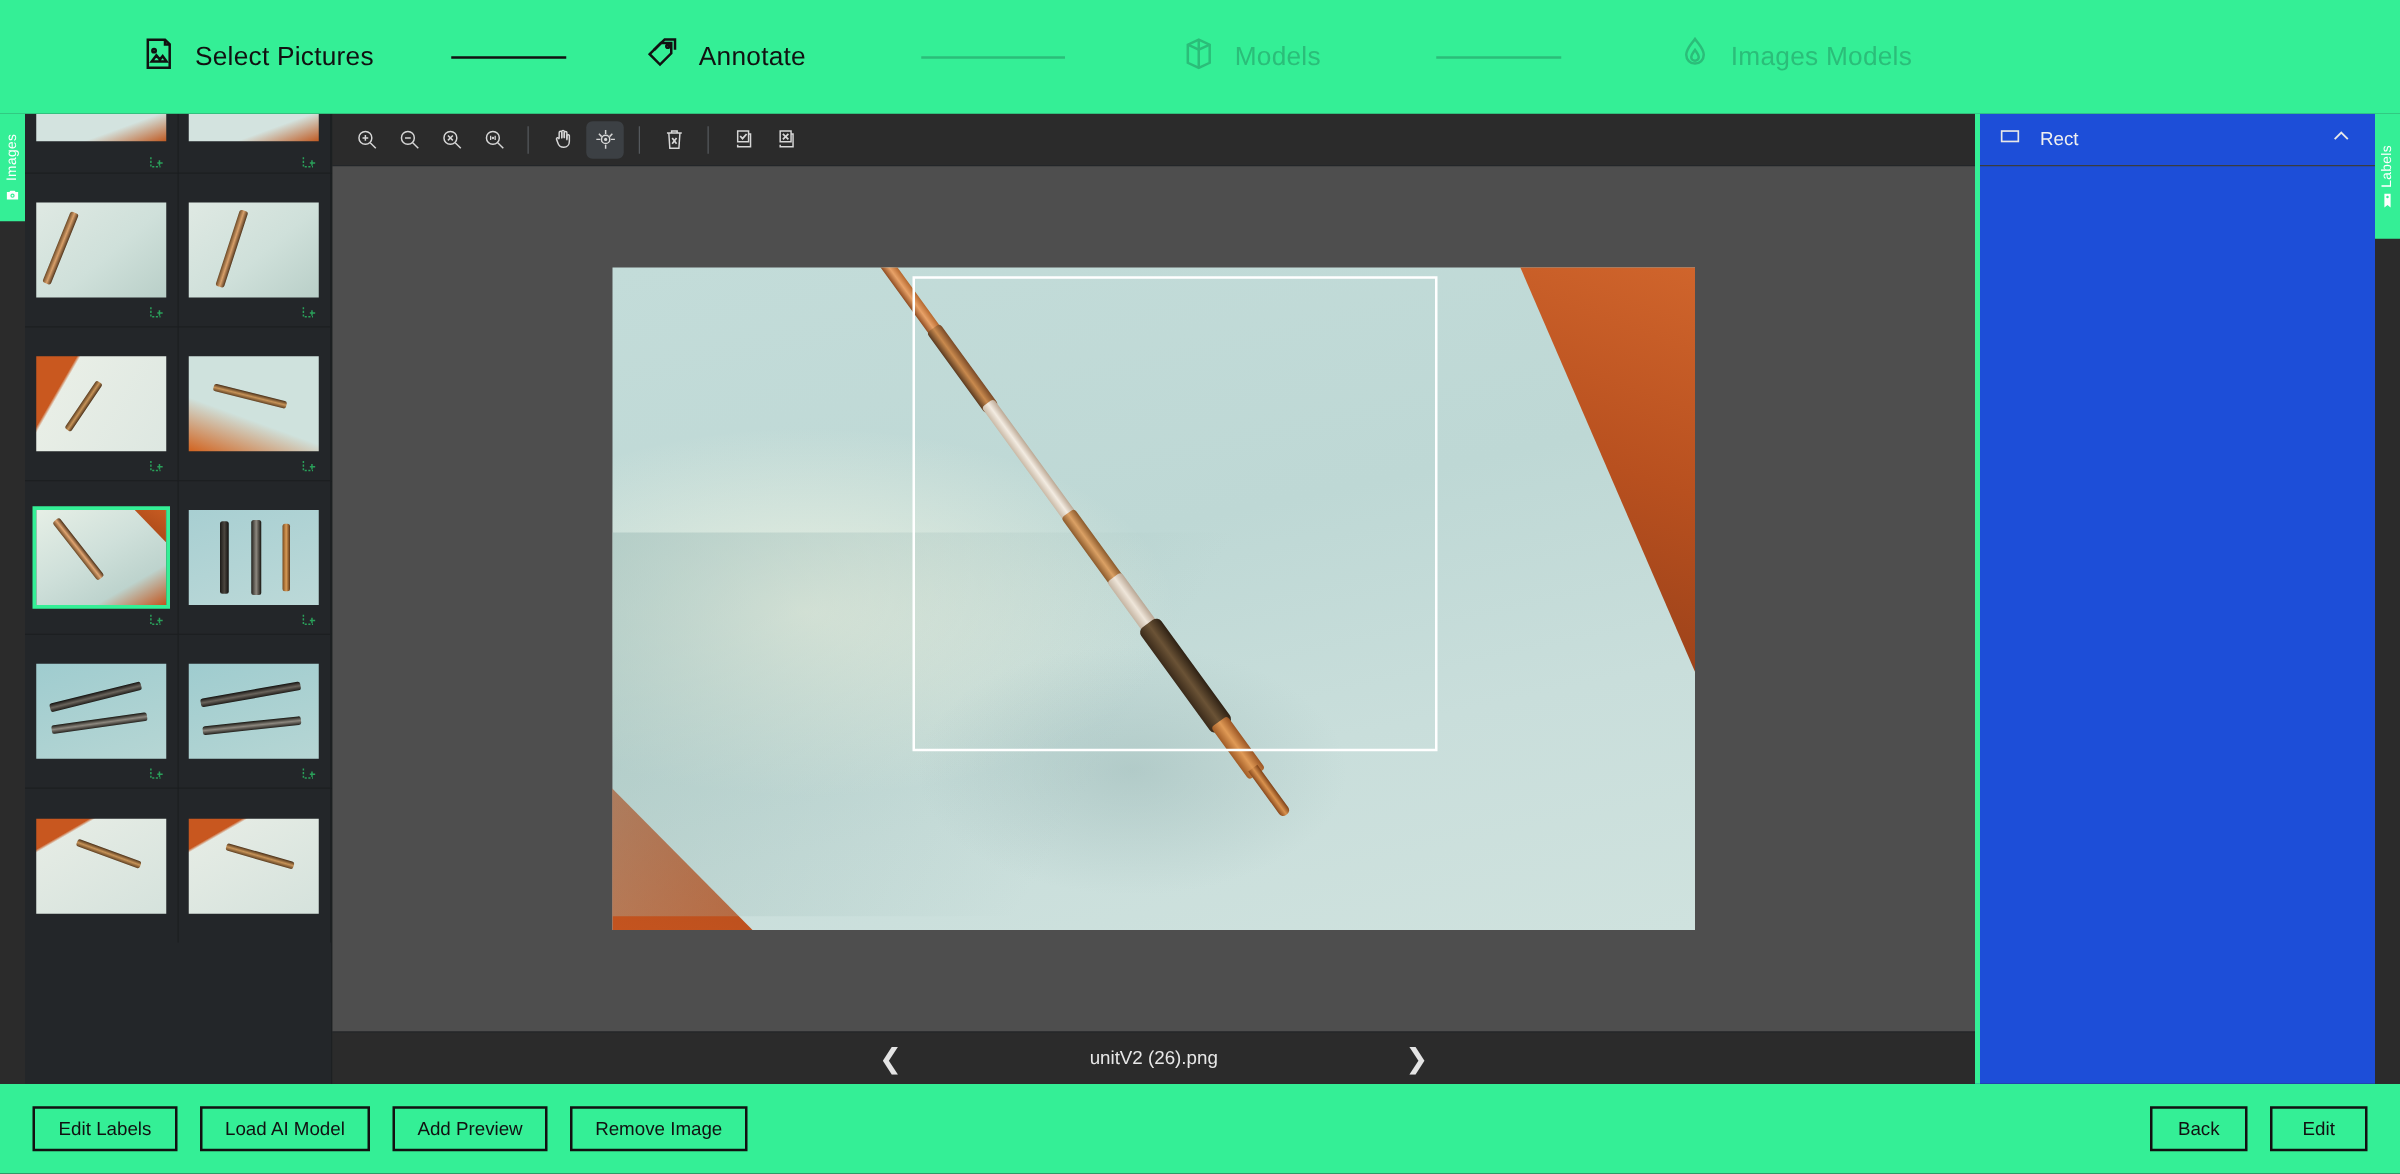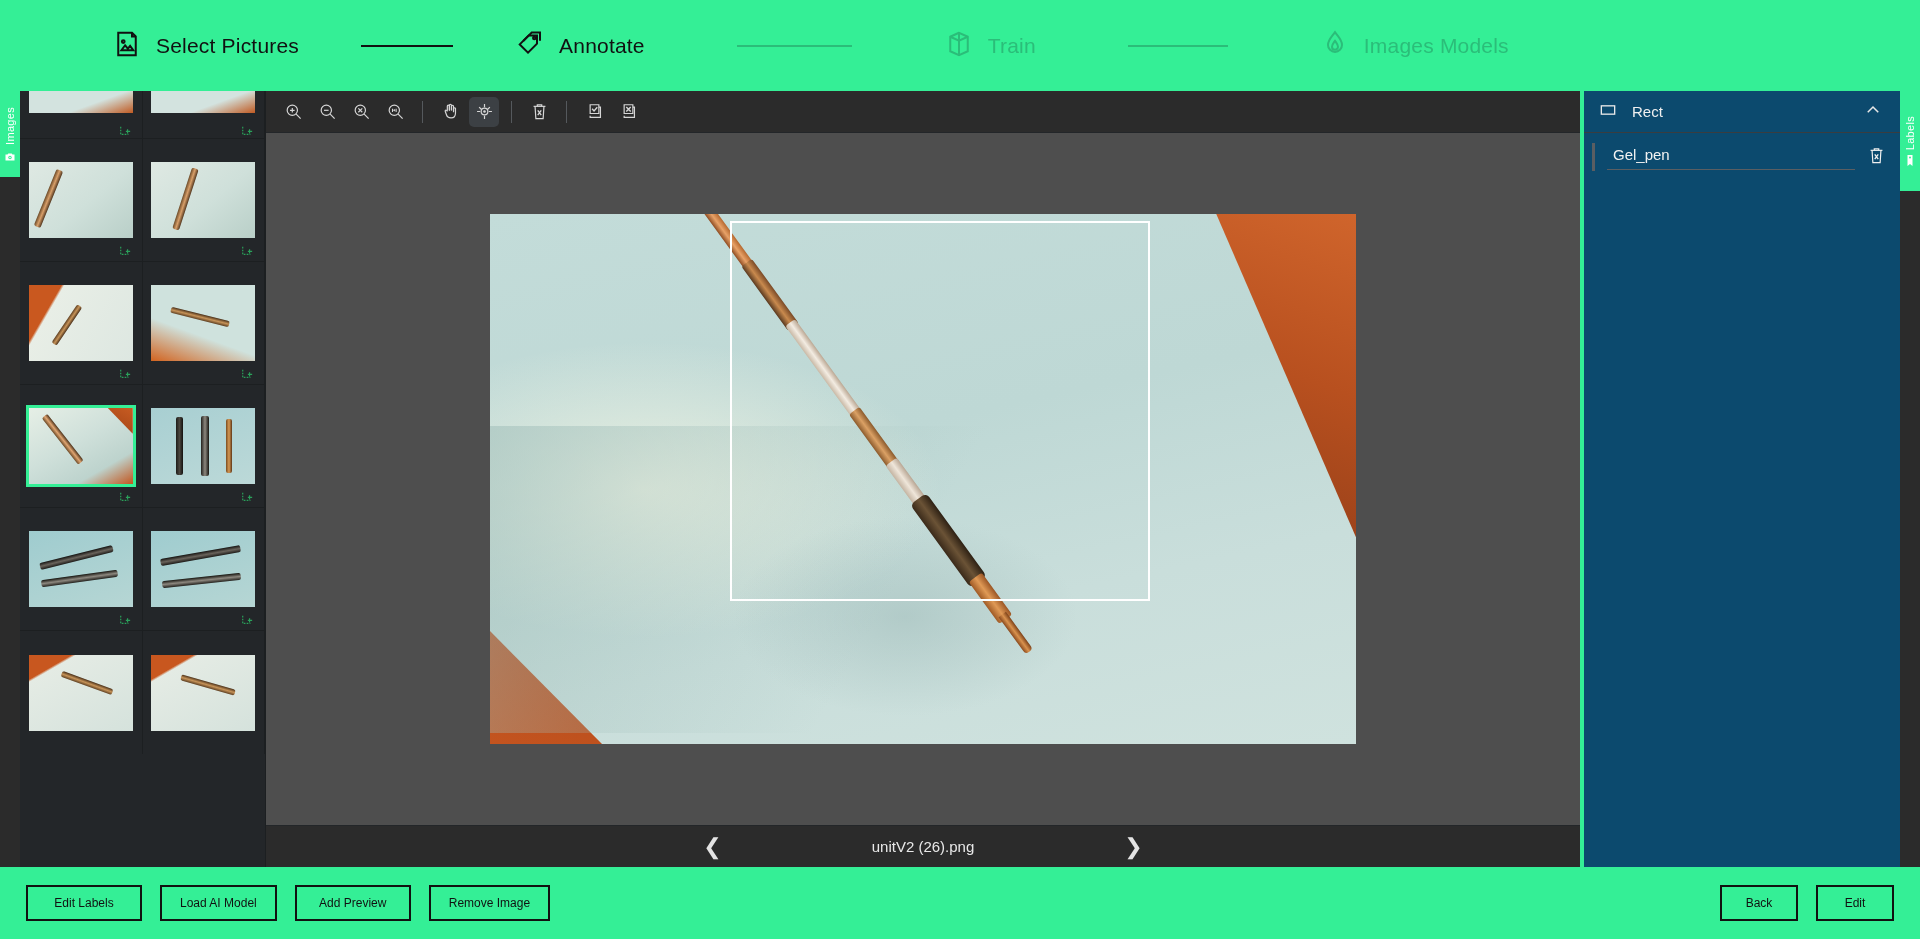--- a/index.html
+++ b/index.html
@@ -133,21 +133,21 @@
   .filebar {
     height: 42px; flex: 0 0 42px; background: #2b2b2b;
     display: flex; align-items: center; justify-content: center; gap: 150px;
     border-top: 1px solid #232629;
   }
   .filebar .fname { color: #e8e8e8; font-size: 15px; }
   .navchev { color: #e4e4e4; font-size: 22px; cursor: pointer; line-height: 1; user-select: none; }
 
   
   .labels-panel {
-    width: 320px; flex: 0 0 320px; background: #0c4a6e;
+    width: 320px; flex: 0 0 320px; background: #1d4ed8;
     border-left: 4px solid #34ef96; display: flex; flex-direction: column;
   }
   .lp-header {
     height: 42px; display: flex; align-items: center; gap: 14px;
     padding: 0 18px 0 14px; border-bottom: 1px solid #3a3d40; cursor: pointer;
   }
   .lp-header .lp-title { color: #f0f0f0; font-size: 15px; flex: 1 1 auto; }
   .lp-row {
     display: flex; align-items: center; gap: 12px; padding: 10px 14px 6px 8px;
   }
@@ -159,21 +159,21 @@
   .lp-del { cursor: pointer; }
 
   
   .footer {
     height: 72px; flex: 0 0 72px; background: #34ef96;
     display: flex; align-items: center; padding: 0 26px; gap: 18px;
   }
   .fbtn {
     height: 36px; min-width: 116px; padding: 0 18px;
     background: transparent; border: 2px solid #111; color: #111;
-    font-size: 12px; font-family: "Liberation Sans", sans-serif; cursor: pointer;
+    font-size: 15px; font-family: "Liberation Sans", sans-serif; cursor: pointer;
   }
   .footer .fspacer { flex: 1 1 auto; }
   .fbtn.narrow { min-width: 78px; }
 </style>
 </head>
 <body>
 
 <div id="app">
 
   <div class="wizard">
@@ -202,21 +202,21 @@
     </div>
     <div class="wz-conn dim" style="width:115px;margin:0 92px"></div>
     <div class="wz-step inactive">
       <span>
         <svg width="30" height="30" viewBox="0 0 24 24">
             <path d="M12 3 5 6.2v11.6L12 21l7-3.2V6.2z"></path>
             <path d="M12 3v18"></path>
             <path d="M5 6.2 12 9.4l7-3.2"></path>
           </svg>
       </span>
-      <span class="wz-label">Train</span>
+      <span class="wz-label">Models</span>
     </div>
     <div class="wz-conn dim" style="width:100px;margin:0 92px"></div>
     <div class="wz-step inactive">
       <span>
         <svg width="30" height="30" viewBox="0 0 24 24">
             <path d="M12 2.5c3 4.2 5.6 6.4 5.6 10.2A5.6 5.6 0 0 1 12 18.3a5.6 5.6 0 0 1-5.6-5.6C6.4 8.9 9 6.7 12 2.5z"></path>
             <path d="M12 9.5c1.4 2 2.4 3 2.4 4.6A2.4 2.4 0 0 1 12 16.5a2.4 2.4 0 0 1-2.4-2.4c0-1.6 1-2.6 2.4-4.6z"></path>
           </svg>
       </span>
       <span class="wz-label">Images Models</span>
@@ -478,32 +478,20 @@
               <rect x="4" y="7" width="16" height="10"></rect>
             </svg>
         </span>
         <span class="lp-title">Rect</span>
         <span>
           <svg width="18" height="18" viewBox="0 0 24 24" fill="none" stroke="#e8e8e8" stroke-width="2">
               <path d="M5 15l7-7 7 7"></path>
             </svg>
         </span>
       </div>
-      <div class="lp-row">
-        <span class="accent"></span>
-        <span class="lp-name">Gel_pen</span>
-        <span class="lp-del">
-          <svg width="19" height="19" viewBox="0 0 24 24" fill="none" stroke="#f0f0f0" stroke-width="1.5">
-              <path d="M4.5 5.5h15"></path>
-              <path d="M9.2 5.5V3.6h5.6v1.9"></path>
-              <path d="M6.4 5.5 7.4 21h9.2l1-15.5"></path>
-              <path d="M9.8 10.5l4.4 6M14.2 10.5l-4.4 6" stroke-width="1.7"></path>
-            </svg>
-        </span>
-      </div>
     </div>
 
     <div class="rail right">
       <div class="rail-tab">
         <span class="rail-text">Labels</span>
         <span class="rail-ico">
           <svg width="12" height="14" viewBox="0 0 24 28" fill="#fff" stroke="none">
               <path d="M7 2h10v22l-5-4-5 4z" fill="#fff"></path>
               <circle cx="12" cy="7" r="2" fill="#34ef96"></circle>
             </svg>

